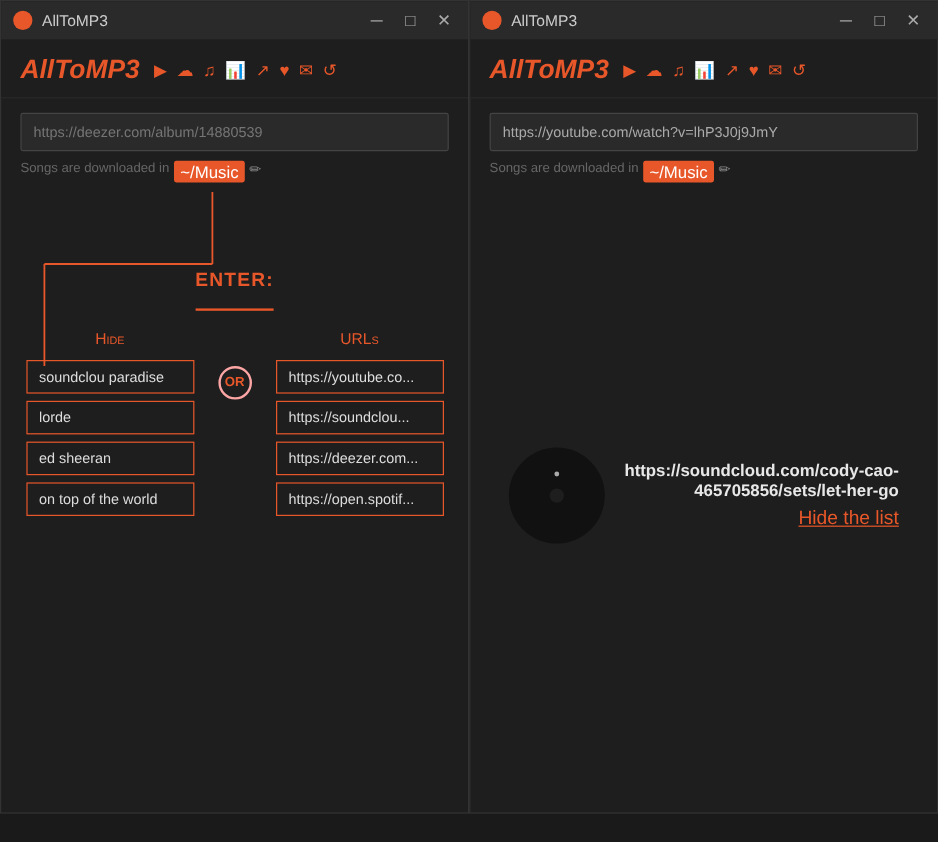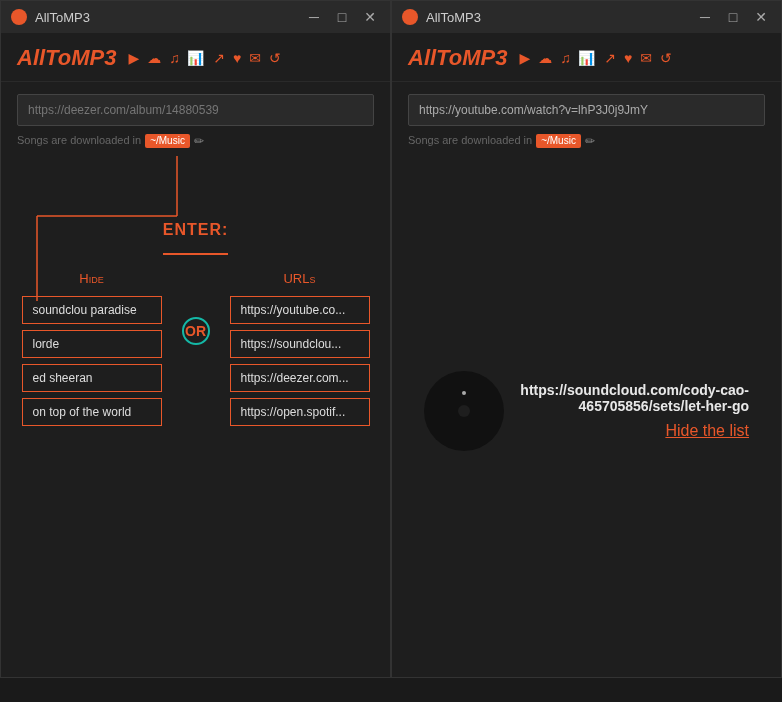--- a/index.html
+++ b/index.html
@@ -121,21 +121,21 @@
     .download-info {
       font-size: 11px;
       color: #666;
       display: flex;
       gap: 4px;
     }
 
     .music-badge {
       background: #e8572a;
       color: #fff;
-      font-size: 10px;
+      font-size: 14px;
       padding: 1px 5px;
       border-radius: 2px;
     }
 
     .edit-icon {
       color: #888;
       font-size: 12px;
       cursor: pointer;
     }
 
@@ -161,29 +161,29 @@
       color: #e8572a;
       font-size: 13px;
       text-align: center;
       margin-bottom: 10px;
       font-variant: small-caps;
     }
 
     .or-badge {
       width: 28px;
       height: 28px;
-      border: 2px solid #14b8a6;
+      border: 2px solid #fca5a5;
       border-radius: 50%;
       display: flex;
       align-items: center;
       justify-content: center;
       color: #e8572a;
-      font-size: 14px;
+      font-size: 11px;
       font-weight: bold;
-      margin-top: 46px;
+      margin-top: 30px;
       flex-shrink: 0;
     }
 
     .list-items {
       display: flex;
       flex-direction: column;
       gap: 6px;
     }
 
     .list-item-box {

